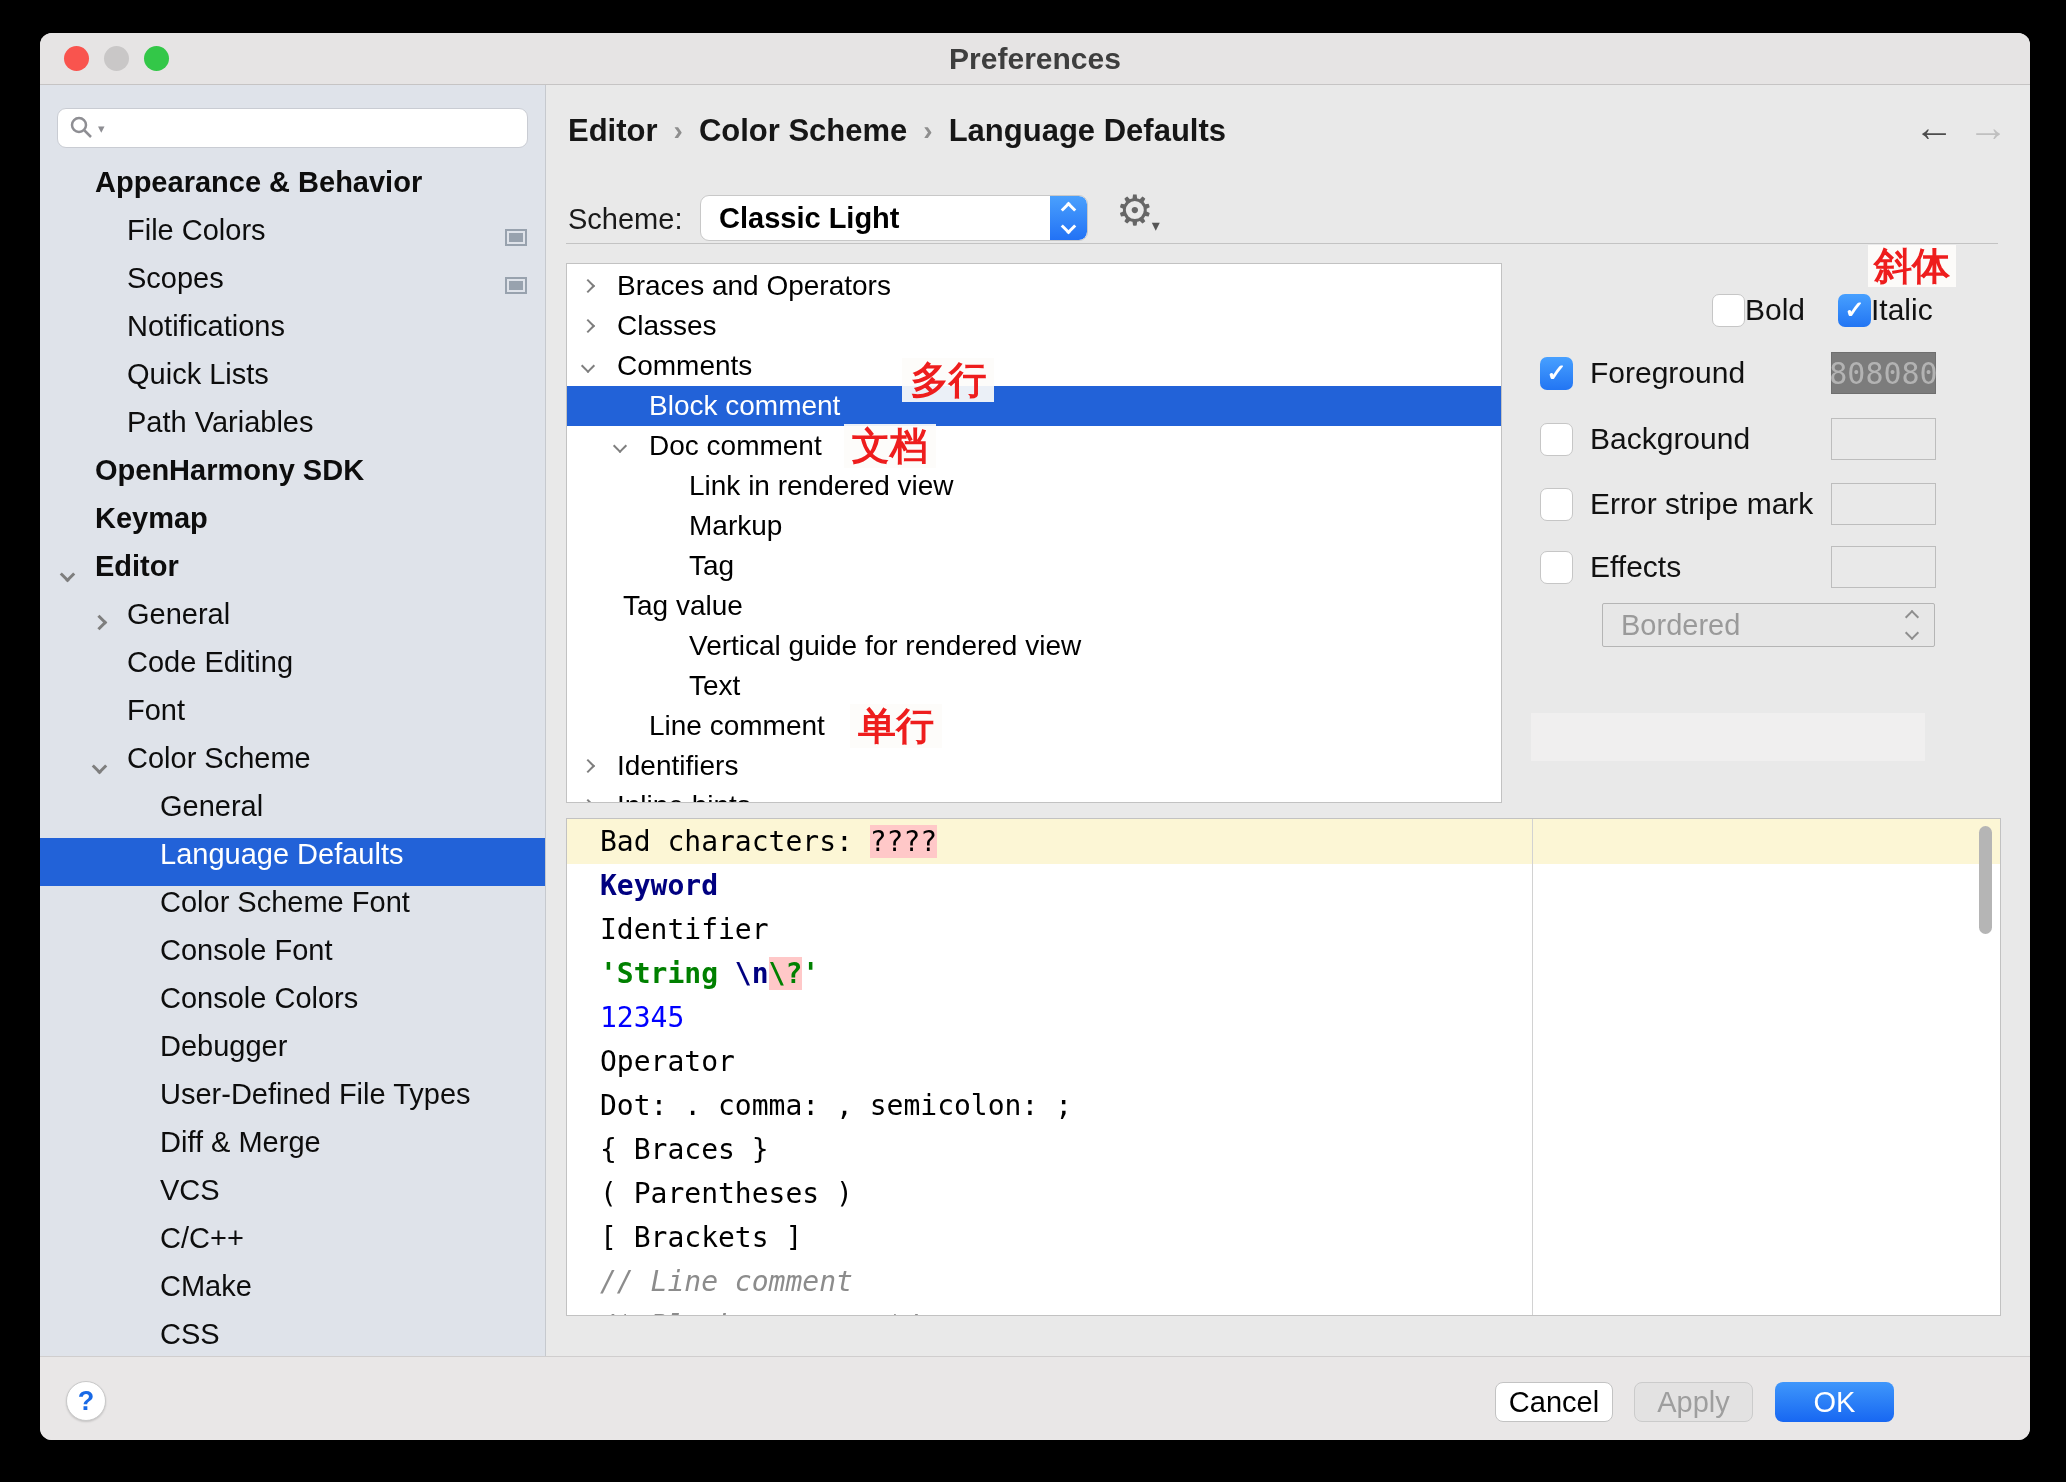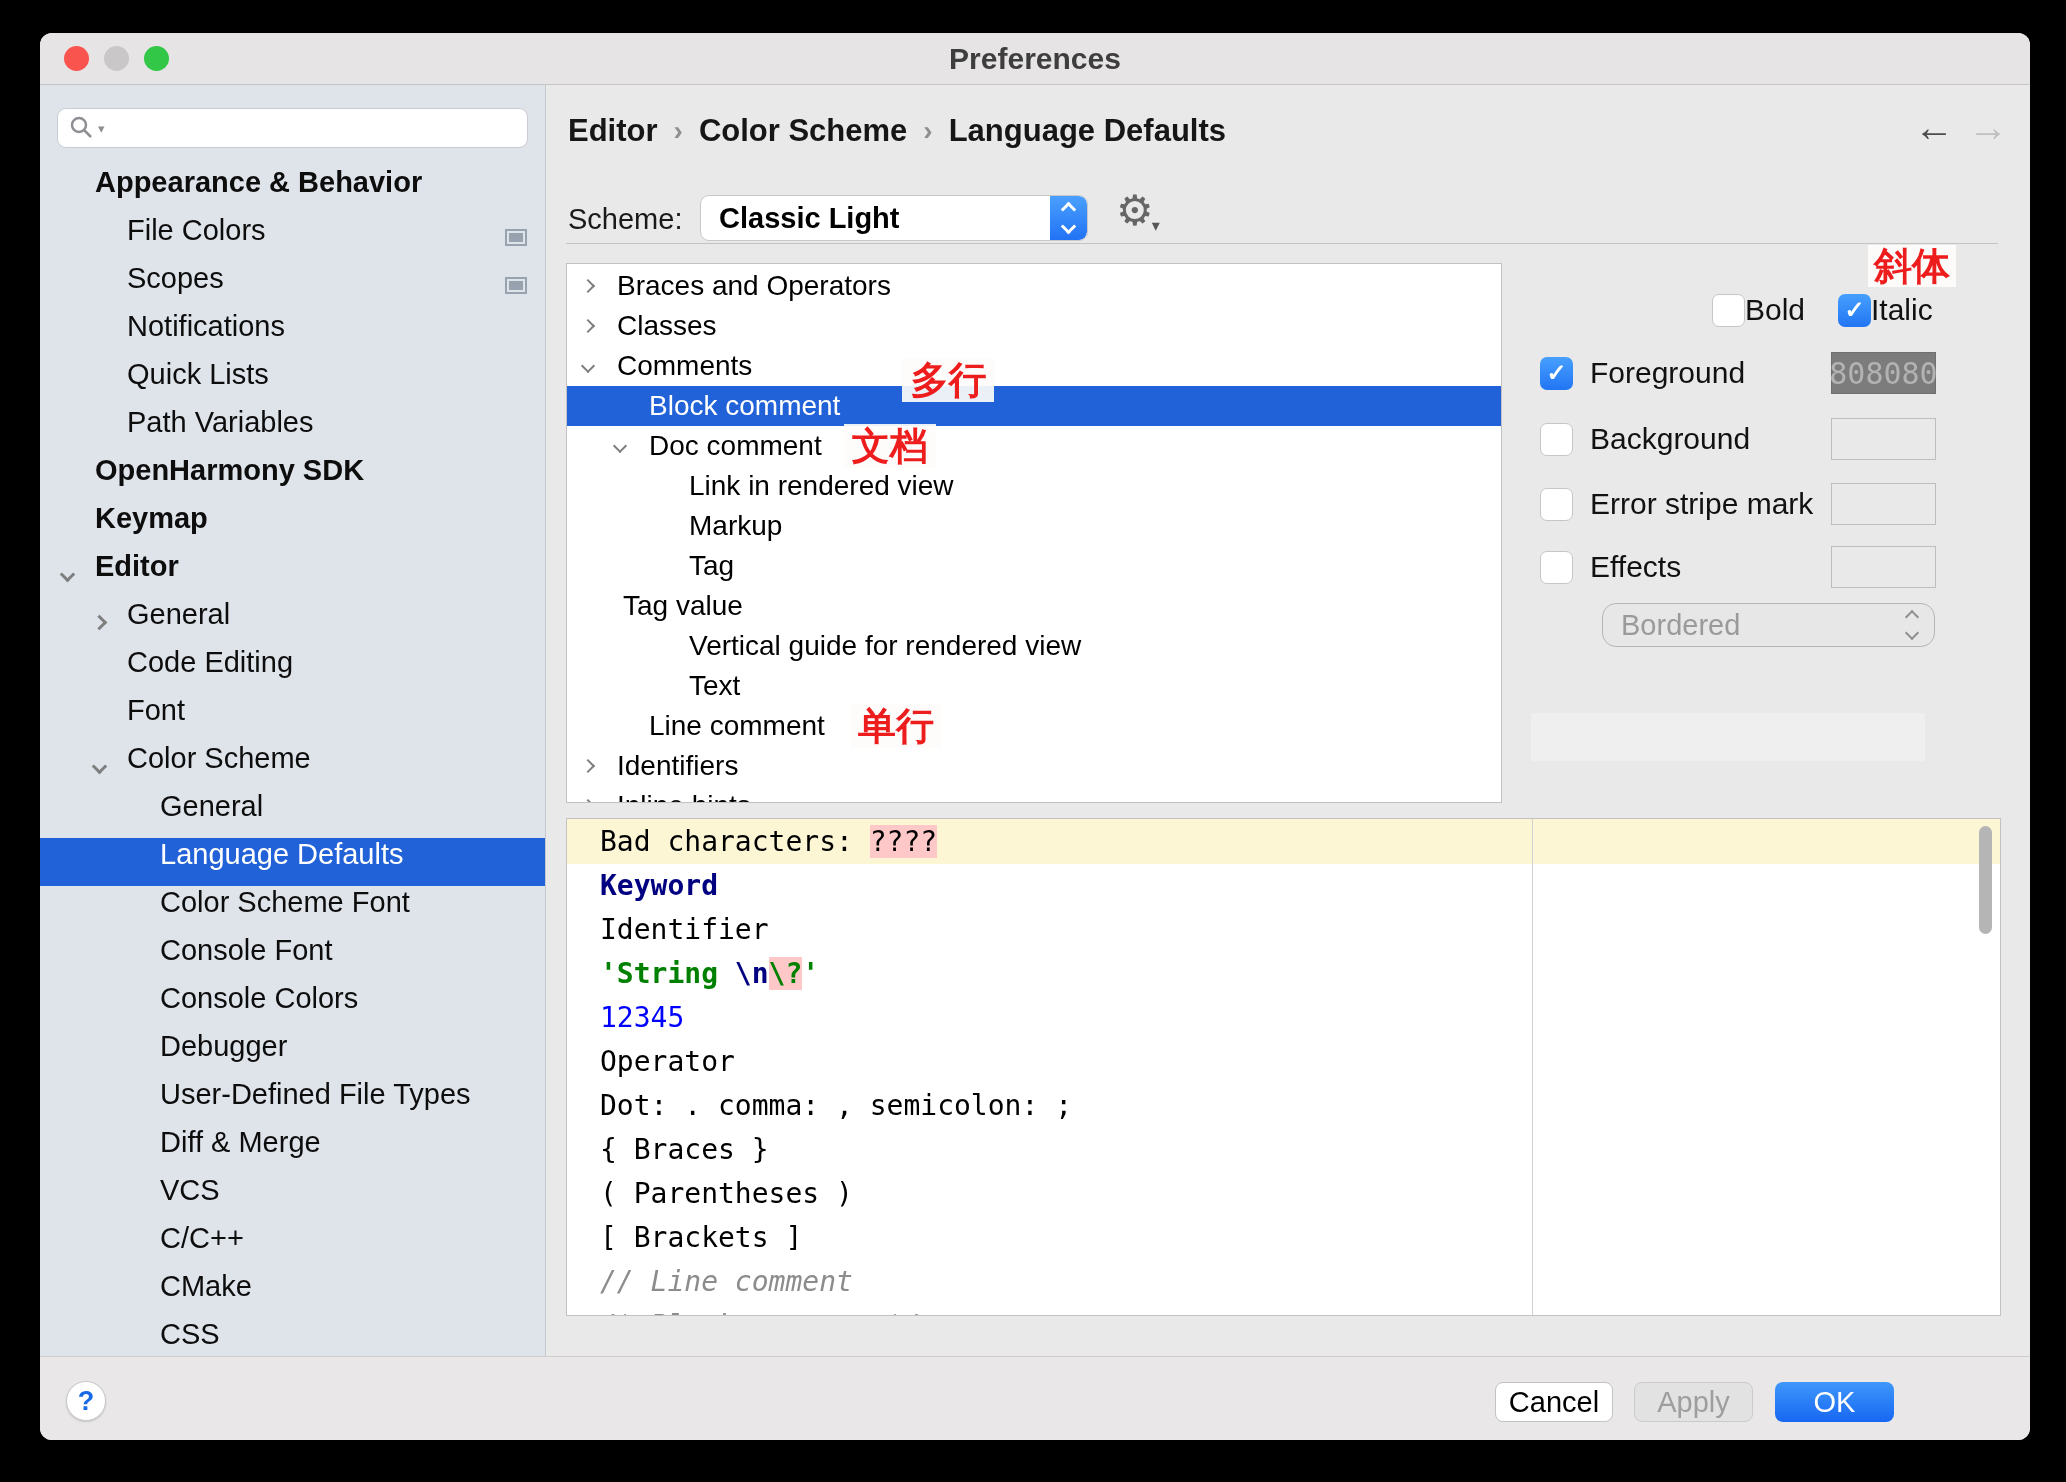--- a/index.html
+++ b/index.html
@@ -90,21 +90,21 @@
   .fmt-item.bold-item { left:1166px; }
   .fmt-item.italic-item { left:1292px; }
   .attr-row { position:absolute; left:994px; height:42px; display:flex; align-items:center; gap:17px;
               font-size:30px; color:#111; }
   .swatch { position:absolute; left:1285px; width:105px; height:42px; box-sizing:border-box;
             border:1px solid #bdbdbd; background:transparent; }
   .swatch.filled { background:#7c7c7c; border-color:#6f6f6f; color:#b3b3b3;
                    font-family:"DejaVu Sans Mono",monospace; font-size:30px; display:flex;
                    align-items:center; justify-content:center; }
   .effect-select { position:absolute; left:1056px; top:518px; width:333px; height:44px; border:1px solid #b5b5b5;
-                   border-radius:14px; box-sizing:border-box; display:flex; align-items:center;
+                   border-radius:2px; box-sizing:border-box; display:flex; align-items:center;
                    background:#e7e7e7; color:#9a9a9a; font-size:29px; }
   .effect-select .val { flex:1; padding-left:18px; }
   .effect-select .steppers { width:44px; display:flex; flex-direction:column; align-items:center; }
   .effect-select .chv { width:10px; height:10px; border-color:#8e8e8e; border-width:2.5px; }
   .effect-strip { position:absolute; left:985px; top:628px; width:394px; height:48px; background:#f0efef; }
 
   
   .preview { position:absolute; left:20px; top:733px; width:1435px; height:498px; background:#fff;
              border:1px solid #c2c2c2; box-sizing:border-box; overflow:hidden;
              font-family:"DejaVu Sans Mono",monospace; font-size:28px; }

